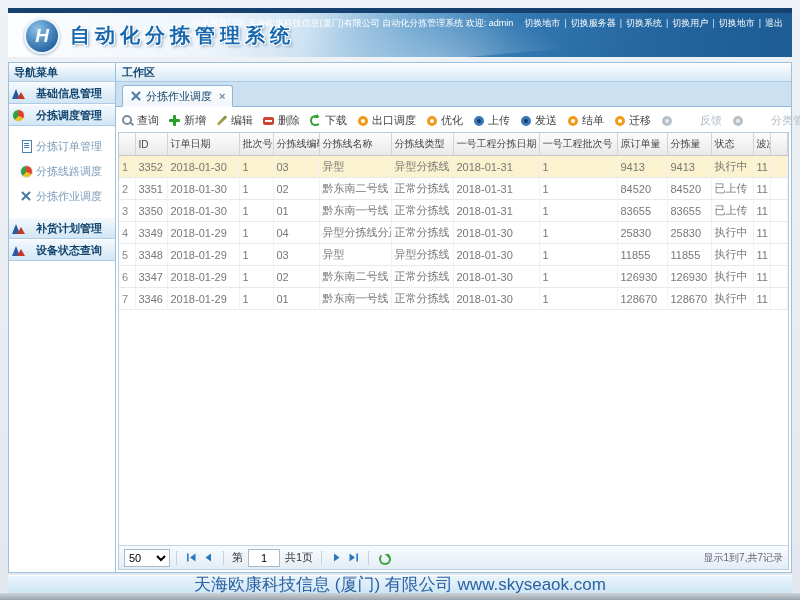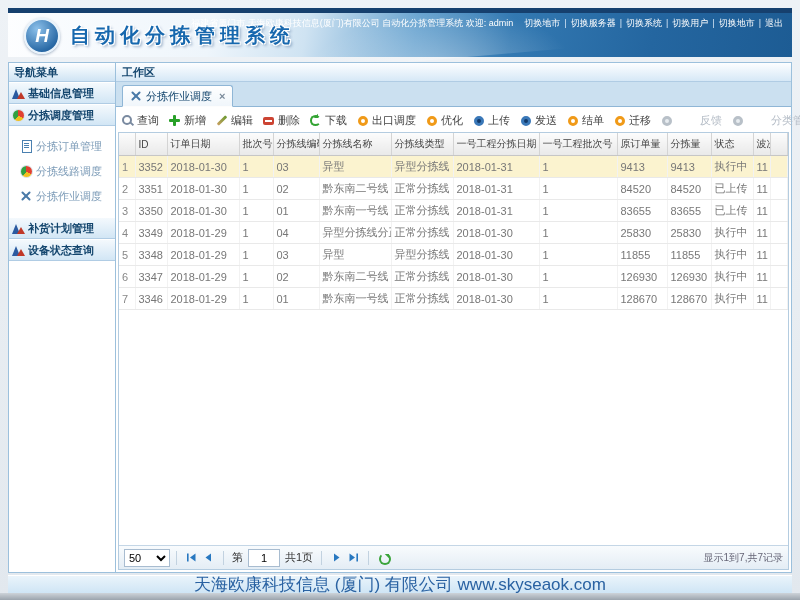--- a/index.html
+++ b/index.html
@@ -23,21 +23,21 @@
   .hl-sep{color:#d8e8f6;margin:0 1px;}
 
   
   .sidebar{position:absolute;left:8px;top:62px;width:120px;height:511px;background:#fff;border:1px solid #9cc0dc;box-sizing:border-box;}
   .nav-header{height:18px;line-height:18px;background:linear-gradient(#fdfeff,#cfe4f4);border-bottom:1px solid #b0cce4;
     color:#14466e;font-weight:bold;font-size:11px;padding:0 5px;display:flex;justify-content:space-between;align-items:center;}
   .nav-collapse{color:#2a72b8;font-size:11px;font-weight:bold;cursor:pointer;}
   .nav-group{height:20px;display:flex;align-items:center;padding:0 3px;cursor:pointer;
     background:linear-gradient(#f4f9fd,#d2e6f5);border-bottom:1px solid #b0cce4;border-top:1px solid #fff;
     font-size:11px;font-weight:bold;color:#14466e;}
-  .ng-label{flex:1;white-space:nowrap;overflow:hidden;}
+  .ng-label{flex:1;white-space:nowrap;overflow:hidden;margin-left:8px;}
   .chev{display:inline-block;color:#2a72b8;font-size:11px;font-weight:bold;transform:rotate(90deg);margin-right:1px;}
   .chev.up{transform:rotate(-90deg);}
   .nav-panel{padding:8px 0;background:#fff;}
   .nav-item{height:25px;display:flex;align-items:center;padding-left:11px;font-size:11px;color:#7d9cb8;cursor:pointer;white-space:nowrap;}
 
   
   .main{position:absolute;left:115px;top:62px;right:8px;height:511px;background:#fff;border:1px solid #9cc0dc;box-sizing:border-box;}
   .ws-bar{height:17px;line-height:16px;background:linear-gradient(#fdfeff,#d6e8f6);border-bottom:1px solid #b0cce4;
     font-size:11px;font-weight:bold;color:#14466e;padding:1px 6px 0;}
   .tab-strip{position:relative;height:24px;background:#cbe0f0;border-bottom:1px solid #8fb6d6;}

